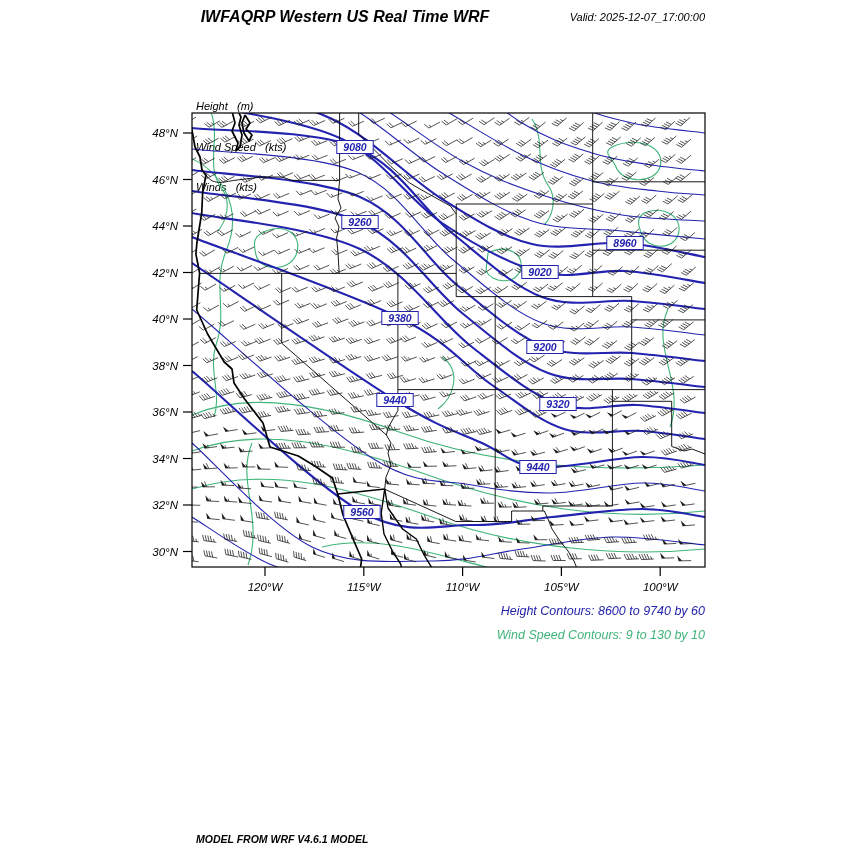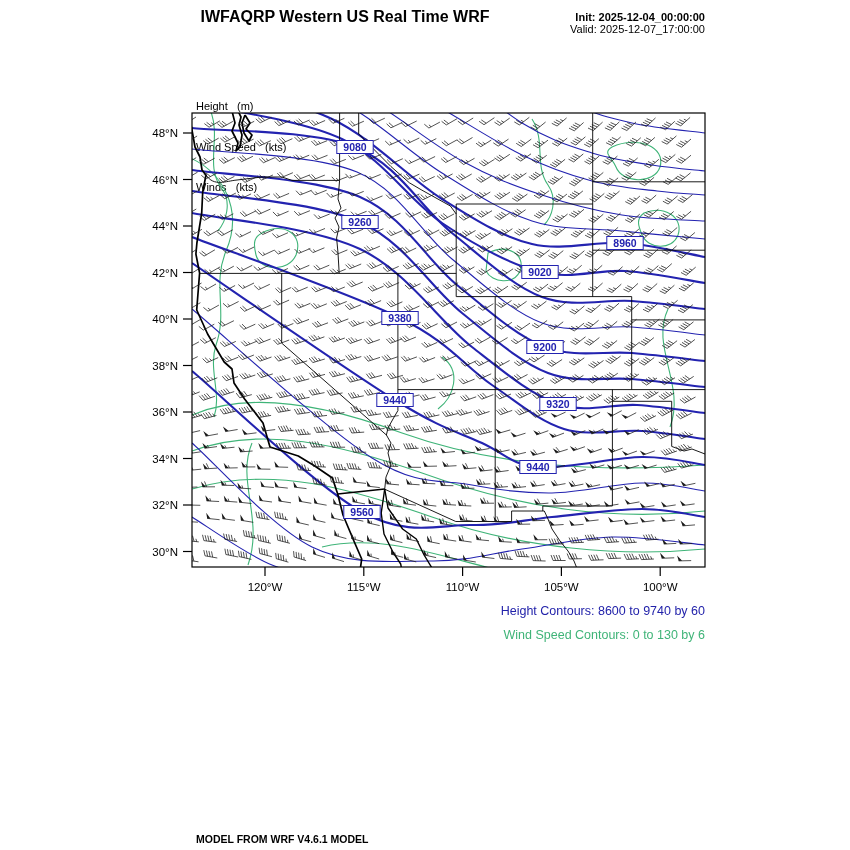--- a/index.html
+++ b/index.html
@@ -1,36 +1,35 @@
 <!DOCTYPE html>
 <html><head>
 <meta charset="utf-8">
 <style>
   html,body{margin:0;padding:0;background:#ffffff;}
-  #page{position:relative;width:850px;height:850px;background:#ffffff;font-family:"Liberation Sans",sans-serif;overflow:hidden;}
+  #page{position:relative;width:850px;height:850px;background:#ffffff;font-family:"Liberation Sans",sans-serif;overflow:hidden;font-style:italic;}
   .abs{position:absolute;}
   #title{left:95px;top:8px;width:500px;text-align:center;font-size:16px;font-weight:bold;color:#000;}
   #initwrap{left:430px;top:11px;width:275px;text-align:right;}
   #initwrap .l1{font-size:11px;font-weight:bold;}
   #initwrap .l2{font-size:11px;}
   #legend{left:196px;top:73px;font-size:11px;line-height:13.5px;color:#000;white-space:pre;}
   #note-height{left:300px;top:604px;width:405px;text-align:right;font-size:12.5px;}
   #note-wind{left:300px;top:628px;width:405px;text-align:right;font-size:12.5px;}
   #footer{left:196px;top:806px;font-size:10.5px;font-weight:bold;line-height:13.5px;color:#000;white-space:pre;}
   svg text{font-family:"Liberation Sans",sans-serif;}
 </style>
 </head>
 <body>
 
 <div id="page">
 
   <div class="abs" id="title">IWFAQRP Western US Real Time WRF</div>
 
   <div class="abs" id="initwrap">
-    <div class="l1">Init: 2025-12-04_00:00:00</div>
     <div class="l2">Valid: 2025-12-07_17:00:00</div>
   </div>
 
   <div class="abs" id="legend">
     <div>Height   (m)</div>
     <div>Wind Speed   (kts)</div>
     <div>Winds   (kts)</div>
   </div>
 
   <svg class="abs" id="map" style="left:147px;top:103px;" width="575" height="510" viewBox="-45 -10 575 510">
@@ -150,20 +149,20 @@
       <text x="171.8" y="478" text-anchor="middle" font-size="11.5" fill="#000">115°W</text>
       <line x1="270.6" y1="454" x2="270.6" y2="463" stroke="#000" stroke-width="1.2"></line>
       <text x="270.6" y="478" text-anchor="middle" font-size="11.5" fill="#000">110°W</text>
       <line x1="369.4" y1="454" x2="369.4" y2="463" stroke="#000" stroke-width="1.2"></line>
       <text x="369.4" y="478" text-anchor="middle" font-size="11.5" fill="#000">105°W</text>
       <line x1="468.2" y1="454" x2="468.2" y2="463" stroke="#000" stroke-width="1.2"></line>
       <text x="468.2" y="478" text-anchor="middle" font-size="11.5" fill="#000">100°W</text>
     </svg>
 
   <div class="abs" id="note-height" style="color: rgb(34, 34, 170);">Height Contours: 8600 to 9740 by 60</div>
-  <div class="abs" id="note-wind" style="color: rgb(63, 180, 120);">Wind Speed Contours: 0 to 130 by 6</div>
+  <div class="abs" id="note-wind" style="color: rgb(63, 180, 120);">Wind Speed Contours: 9 to 130 by 10</div>
 
   <div class="abs" id="footer">
     <div>MODEL FROM WRF V4.6.1 MODEL</div>
     
   </div>
 
 </div>
 
 </body></html>

